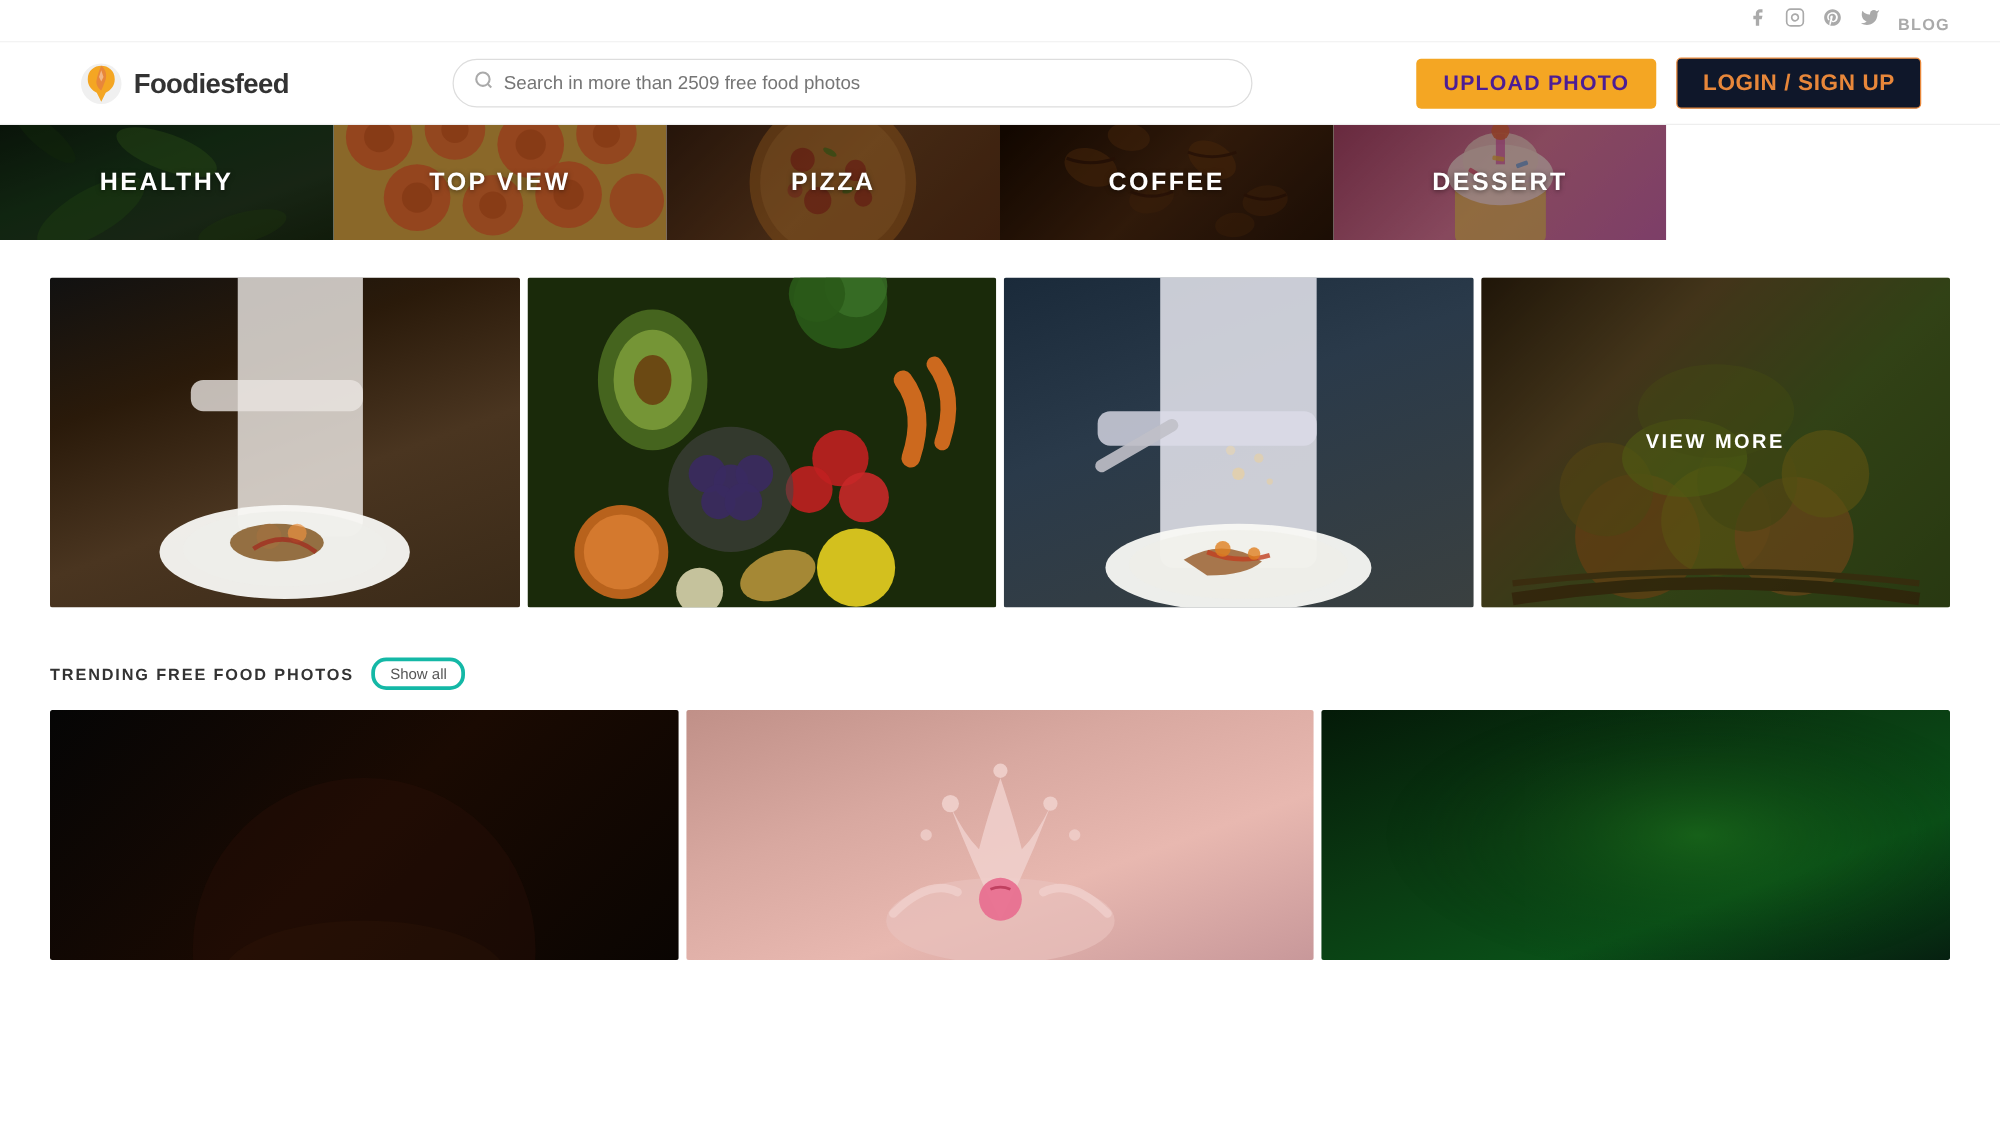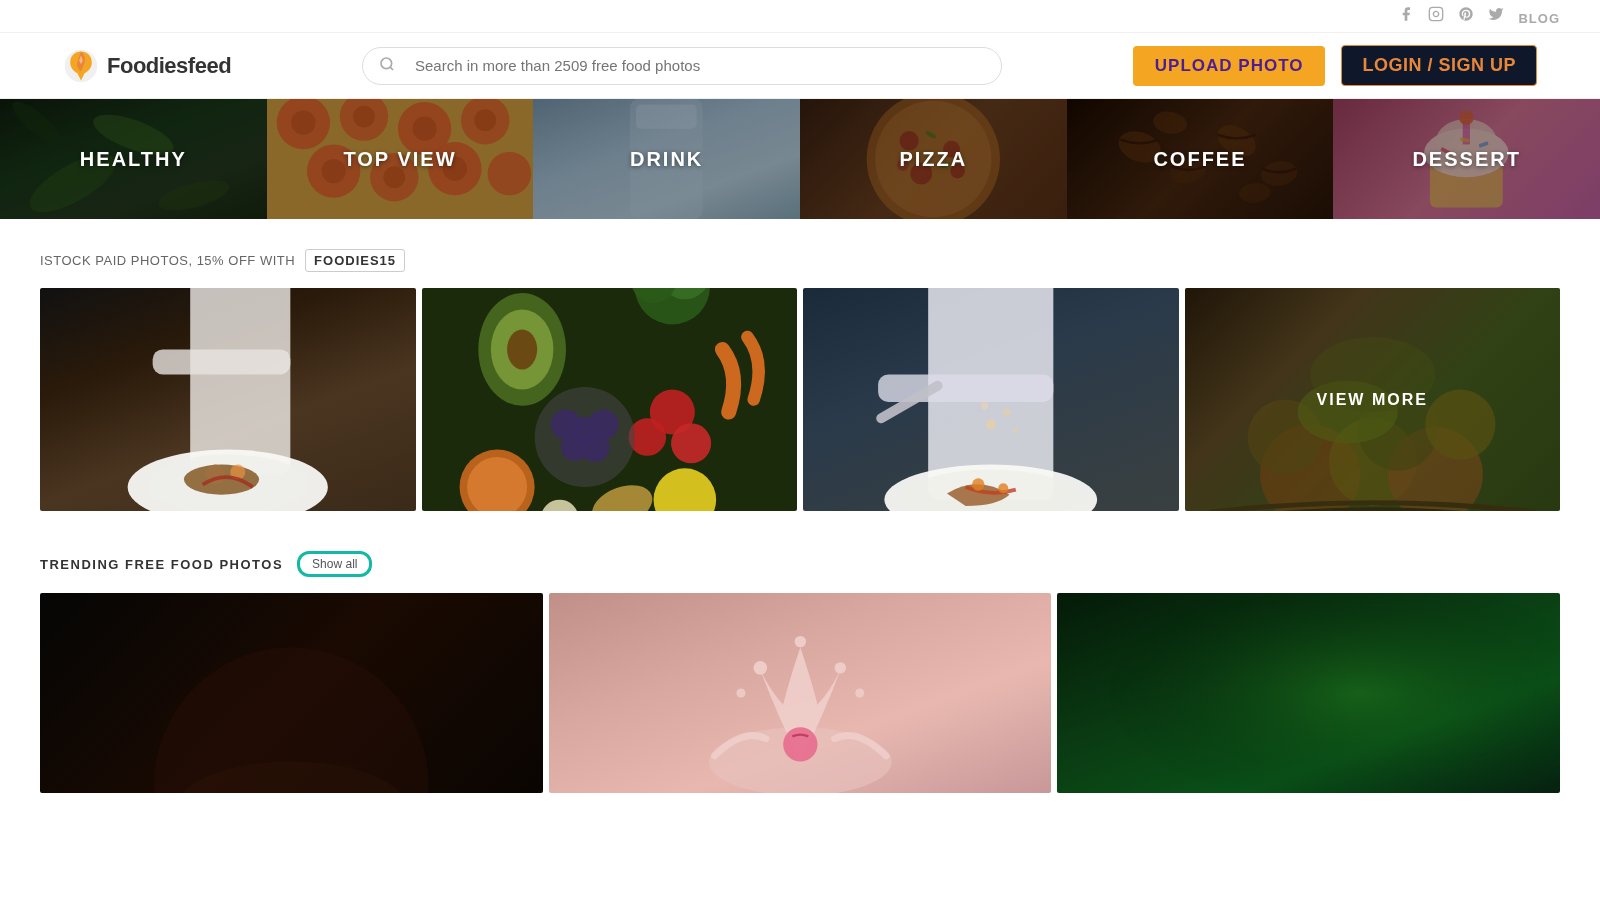--- a/index.html
+++ b/index.html
@@ -31,21 +31,21 @@
     }
     .search-bar {
       flex: 1;
       max-width: 640px;
       margin: 0 30px;
       display: flex;
       align-items: center;
       border: 1.5px solid #ddd;
       border-radius: 25px;
       padding: 8px 16px;
-      gap: 20px;
+      gap: 8px;
       background: #fff;
     }
     .search-bar input {
       border: none;
       outline: none;
       font-size: 15px;
       color: #999;
       width: 100%;
       background: transparent;
     }
@@ -109,21 +109,21 @@
     
     .categories {
       display: grid;
       grid-template-columns: repeat(6, 1fr);
       gap: 0;
       padding: 0;
       margin: 0;
     }
     .category-tile {
       position: relative;
-      height: 120px;
+      height: 92px;
       overflow: hidden;
       cursor: pointer;
     }
     .category-tile-bg {
       width: 100%;
       height: 100%;
       background-size: cover;
       background-position: center;
       transition: transform 0.3s;
     }
@@ -168,21 +168,21 @@
       border-radius: 3px;
       letter-spacing: 1px;
     }
     .istock-grid {
       display: grid;
       grid-template-columns: repeat(4, 1fr);
       gap: 6px;
     }
     .istock-photo {
       position: relative;
-      height: 223px;
+      height: 264px;
       overflow: hidden;
       border-radius: 2px;
       cursor: pointer;
     }
     .istock-photo-bg {
       width: 100%;
       height: 100%;
       background-size: cover;
       background-position: center;
     }
@@ -348,32 +348,20 @@
         <circle cx="55" cy="70" r="10" fill="#c84818" opacity="0.7"></circle>
         <circle cx="105" cy="75" r="9" fill="#c84818" opacity="0.7"></circle>
         <circle cx="155" cy="68" r="10" fill="#c84818" opacity="0.7"></circle>
       </svg>
     </div>
     <div class="category-overlay">
       <span class="category-label">TOP VIEW</span>
     </div>
   </div>
 
-  <div class="category-tile">
-    <div class="category-tile-bg" style="background: linear-gradient(160deg, #7a9ab0 0%, #a8c4d8 40%, #b8d0e0 70%, #8aacbc 100%);">
-      <svg width="100%" height="100%" viewBox="0 0 220 120" preserveAspectRatio="xMidYMid slice" style="opacity:0.6">
-        <rect x="80" y="10" width="60" height="100" rx="8" fill="#c8e0f0" opacity="0.5"></rect>
-        <rect x="85" y="15" width="50" height="20" rx="4" fill="#e0f0ff" opacity="0.6"></rect>
-        <ellipse cx="110" cy="60" rx="25" ry="8" fill="#a0c8e0" opacity="0.4"></ellipse>
-      </svg>
-    </div>
-    <div class="category-overlay">
-      <span class="category-label">DRINK</span>
-    </div>
-  </div>
 
   <div class="category-tile">
     <div class="category-tile-bg" style="background: linear-gradient(135deg, #3a2010 0%, #6a4020 50%, #5a3015 100%);">
       <svg width="100%" height="100%" viewBox="0 0 220 120" preserveAspectRatio="xMidYMid slice" style="opacity:0.7">
         <circle cx="110" cy="60" r="55" fill="#c87828" opacity="0.7"></circle>
         <circle cx="110" cy="60" r="48" fill="#d89040" opacity="0.5"></circle>
         <circle cx="90" cy="45" r="8" fill="#b03020" opacity="0.8"></circle>
         <circle cx="125" cy="52" r="7" fill="#b03020" opacity="0.8"></circle>
         <circle cx="100" cy="72" r="9" fill="#b03020" opacity="0.8"></circle>
         <circle cx="130" cy="70" r="6" fill="#b03020" opacity="0.8"></circle>
@@ -424,24 +412,20 @@
         <rect x="105" y="42" width="8" height="3" rx="1" fill="#f0c020" opacity="0.8" transform="rotate(10,105,42)"></rect>
       </svg>
     </div>
     <div class="category-overlay">
       <span class="category-label">DESSERT</span>
     </div>
   </div>
 </div>
 
 <div class="istock-section">
-  <div class="istock-header">
-    <span class="istock-text">ISTOCK PAID PHOTOS, 15% OFF WITH</span>
-    <span class="istock-code">FOODIES15</span>
-  </div>
 
   <div class="istock-grid">
 
     <div class="istock-photo">
       <div class="istock-photo-bg photo-chef1" style="background: linear-gradient(160deg,#111 0%,#2a1a0a 30%,#4a3520 60%,#3a2a18 100%);">
         <svg width="100%" height="100%" viewBox="0 0 300 240" preserveAspectRatio="xMidYMid slice">
 
           <rect x="120" y="0" width="80" height="180" rx="10" fill="#f0ece8" opacity="0.8"></rect>
 
           <rect x="90" y="80" width="110" height="20" rx="8" fill="#e8e4e0" opacity="0.8"></rect>

